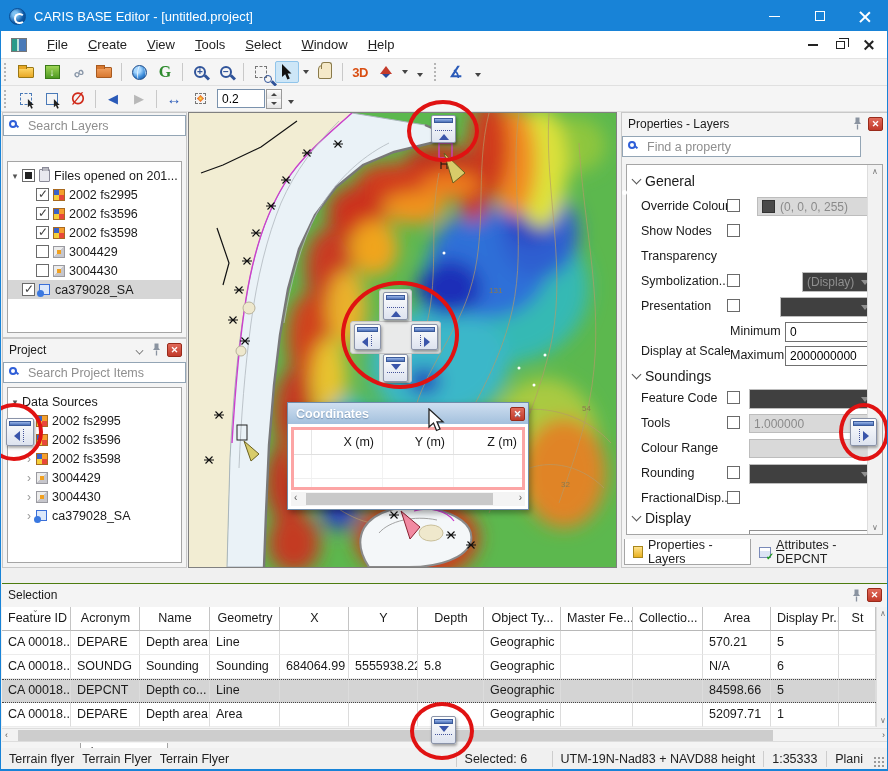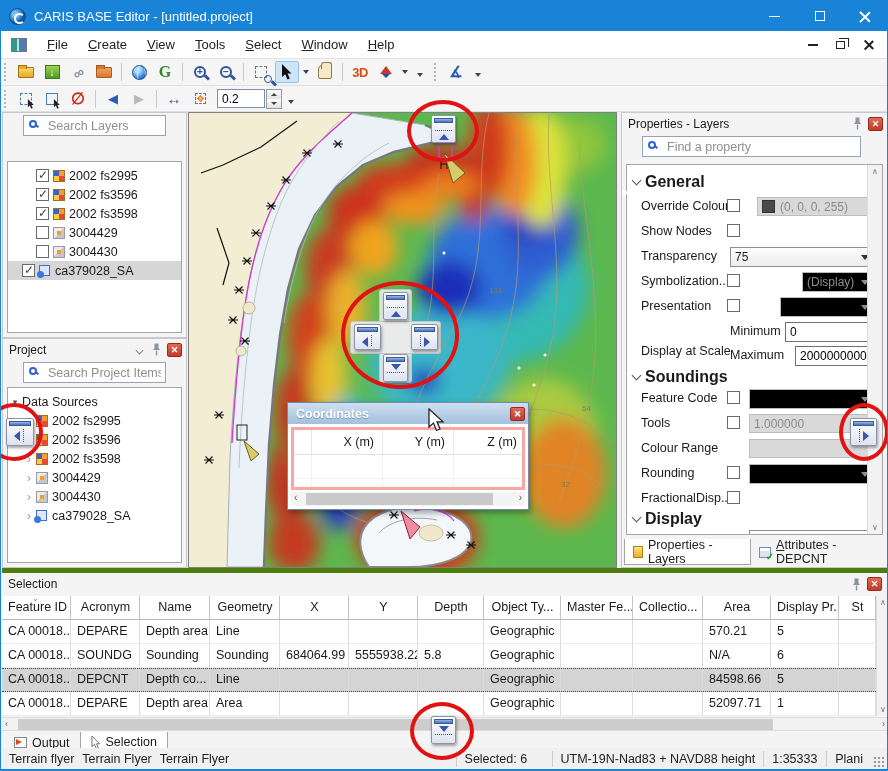--- a/index.html
+++ b/index.html
@@ -83,21 +83,21 @@
 
 
 .panel{position:absolute;background:#f4f4f4;border:1px solid #c8c8c8}
 .phead{height:21px;display:flex;align-items:center;padding:0 4px 0 6px;background:#f4f4f4;font-size:12px;color:#1a1a1a}
 .phead .sp{flex:1}
 .chevd{width:12px;height:12px;position:relative;margin-right:3px}
 .chevd::after{content:"";position:absolute;left:2px;top:3px;width:6px;height:6px;border-right:1.5px solid #666;border-bottom:1.5px solid #666;transform:rotate(45deg) scale(.8)}
 .pinico{margin:0 3px;display:block}
 .xbtn{width:15px;height:14px;background:linear-gradient(#e06a5a,#c23a2a);border:1px solid #992a1a;border-radius:2px;color:#fff;font-size:9px;font-weight:bold;display:flex;align-items:center;justify-content:center;margin-left:3px}
 .xbtn::after{content:"✕"}
-.search{position:relative;margin:2px 20px}
+.search{position:relative;margin:2px 0}
 .search input{width:100%;height:21px;border:1px solid #93a5b5;padding:0 4px 0 24px;font-size:12.5px;font-family:"Liberation Sans",sans-serif;color:#333;background:#fff}
 .search input::placeholder{color:#8f8f8f}
 .smag{position:absolute;left:6px;top:5px;width:8px;height:8px;border:2px solid #2f5fd8;border-radius:50%;pointer-events:none}
 .smag::after{content:"";position:absolute;width:4px;height:2px;background:#2f5fd8;transform:rotate(45deg);right:-4px;bottom:-1px}
 .listbox{position:absolute;left:4px;right:4px;bottom:4px;background:#fff;border:1px solid #a5a5a5;overflow:hidden}
 .trow{display:flex;align-items:center;height:19px;white-space:nowrap;font-size:12.5px}
 .trow.sel{background:#d6d6d6}
 .exp{width:14px;text-align:center;color:#555;font-size:9px;flex:none}
 .exp.open::after{content:"▾"}
 .exp.closed::after{content:"›";font-size:12px;color:#9a9a9a}
@@ -110,28 +110,28 @@
 .ic-cube::after{content:"";position:absolute;width:4px;height:4px;background:#f0a020;left:3px;top:3px}
 .ic-vec{width:11px;height:11px;border:1px solid #3a6fd8;background:#dce8fa;position:relative;margin-right:5px}
 .ic-vec::after{content:"";width:7px;height:7px;background:#3a78e0;border-radius:50%;position:absolute;left:-3px;bottom:-3px}
 .ic-clip{width:11px;height:13px;background:#e8e8ee;border:1px solid #8a8a98;border-radius:1px;position:relative}
 .ic-clip::before{content:"";position:absolute;top:-3px;left:2px;width:5px;height:3px;background:#b8b8c0;border:1px solid #8a8a98;border-bottom:none}
 
 
 .pgrid{position:absolute;left:4px;right:4px;top:51px;bottom:32px;background:#fff;border:1px solid #a5a5a5;overflow:hidden}
 .prow{position:absolute;left:0;right:16px;height:24px}
 .plabel{position:absolute;left:14px;top:4px;font-size:12.5px;color:#1a1a1a;white-space:nowrap}
-.psec{position:absolute;left:6px;font-weight:bold;font-size:16px;display:flex;align-items:center;gap:5px}
+.psec{position:absolute;left:6px;font-weight:normal;font-size:14px;display:flex;align-items:center;gap:5px}
 .psec::before{content:"";width:6px;height:6px;border-right:1.5px solid #555;border-bottom:1.5px solid #555;transform:rotate(45deg);margin-top:-3px}
 .pcb{position:absolute;top:4px;width:13px;height:13px;border:1px solid #6a6a6a;background:#fff}
 .gfield{position:absolute;top:2px;height:19px;background:#d9d9d9;border:1px solid #bdbdbd;color:#8a8a8a;font-size:12px;display:flex;align-items:center;padding:0 4px;gap:5px}
 .gfield .sw{width:13px;height:13px;background:#4a4a4a;border:1px solid #333}
 .combo{position:absolute;top:2px;height:20px;border:1px solid #8f8f8f;background:linear-gradient(#fdfdfd,#ececec);display:flex;align-items:center;padding:0 4px;font-size:12px}
 .combo .ca{margin-left:auto;border-left:4px solid transparent;border-right:4px solid transparent;border-top:5px solid #333}
-.combo.dis{background:#000000;border-color:#bdbdbd;color:#8f8f8f}
+.combo.dis{background:#404040;border-color:#bdbdbd;color:#8f8f8f}
 .combo.dis .ca{border-top-color:#8f8f8f}
 .tinput{position:absolute;top:2px;height:20px;border:1px solid #707070;background:#fff;font-size:12px;padding:0 4px;font-family:"Liberation Sans",sans-serif}
 .mmlabel{position:absolute;top:4px;font-size:12.5px}
 .pscroll{position:absolute;right:0;top:0;bottom:0;width:15px;background:#f2f2f2;border-left:1px solid #ddd}
 .pscroll::before{content:"∧";position:absolute;top:2px;left:4px;font-size:8px;color:#777}
 .pscroll::after{content:"∨";position:absolute;bottom:2px;left:4px;font-size:8px;color:#777}
 .ptabs{position:absolute;left:0;right:0;bottom:2px;height:26px;display:flex;align-items:stretch;padding-left:2px;background:#f4f4f4}
 .ptab{display:flex;align-items:center;gap:5px;padding:0 8px;font-size:12.5px;color:#222}
 .ptab.active{background:#fff;border:1px solid #a5a5a5;border-top:none}
 .ptab .al::first-letter{text-decoration:underline}
@@ -141,21 +141,21 @@
 .gear{position:relative;width:13px;height:13px;margin:0 2px}
 .gear::before{content:"";position:absolute;inset:1px;background:#2a78c8;transform:rotate(45deg)}
 .gear i{position:absolute;inset:1px;background:#2a78c8;border-radius:2px}
 .gear::after{content:"";position:absolute;left:4px;top:4px;width:5px;height:5px;border-radius:50%;background:#fff;z-index:2}
 
 
 .map-area{position:absolute;left:187px;top:111px;width:429px;height:456px;border:1px solid #808080;background:#cfe0c8}
 .map-area svg{display:block}
 
 
-.selpanel{position:absolute;left:1px;top:567px;width:886px;height:180px;background:#f4f4f4;border-top:5px solid #4d7c0f}
+.selpanel{position:absolute;left:1px;top:582px;width:886px;height:180px;background:#f4f4f4;border-top:1px solid #4d7c0f}
 .selhead{height:22px;display:flex;align-items:center;padding:0 6px;font-size:12px}
 .sgrid{position:absolute;left:0;top:23px;width:874px;height:120px;background:#fff;overflow:hidden}
 .srow{display:grid;grid-template-columns:69px 69px 70px 70px 69px 69px 66px 77px 72px 70px 68px 68px 37px;height:24px}
 .srow>div{padding:4px 5px 0 6px;border-right:1px solid #dcdcdc;overflow:hidden;white-space:nowrap;font-size:12.5px}
 .srow.head>div{border-right:1px solid #c4c4c4;border-bottom:1px solid #b8b8b8;text-align:center;position:relative}
 .srow.body>div{border-bottom:1px solid #ececec}
 .srow.selrow{background:#d4d4d4;border-top:1px dotted #444;border-bottom:1px dotted #444}
 .srow.selrow>div{border-bottom:none;padding-top:3px}
 .sortmark{position:absolute;left:50%;top:-2px;margin-left:-4px;font-size:8px;color:#777}
 .vscroll{position:absolute;right:0;top:23px;width:12px;height:120px;background:#f2f2f2;border-left:1px solid #ddd}
@@ -350,20 +350,26 @@
     <span class="ovf"></span>
   </div>
 
   <div class="panel" style="left:1px;top:111px;width:185px;height:226px">
     <div class="search">
       <span class="smag"></span>
       <input type="text" placeholder="Search Layers" style="">
     </div>
     <div class="listbox" style="top:48px">
       <div style="height:4px"></div>
+      <div class="trow">
+        <span class="exp open"></span>
+        <span class="cb part"></span>
+        <span class="tico ic-clip"></span>
+        <span>Files opened on 201...</span>
+      </div>
       <div class="trow" style="padding-left:28px">
           <span class="cb on"></span>
           <span class="tico ic-grid"></span>
           <span>2002 fs2995</span>
         </div>
       <div class="trow" style="padding-left:28px">
           <span class="cb on"></span>
           <span class="tico ic-grid"></span>
           <span>2002 fs3596</span>
         </div>
@@ -611,24 +617,20 @@
             <span class="sw"></span>
             <span>(0, 0, 0, 255)</span>
           </div>
       </div>
       <div class="prow" style="top:55px">
         <span class="plabel">Show Nodes</span>
         <span class="pcb" style="left:100px"></span>
       </div>
       <div class="prow" style="top:80px">
         <span class="plabel">Transparency</span>
-        <div class="combo" style="left:103px;width:144px">
-            <span>75</span>
-            <span class="ca"></span>
-          </div>
       </div>
       <div class="prow" style="top:105px">
         <span class="plabel">Symbolization...</span>
         <span class="pcb" style="left:100px"></span>
         <div class="combo dis" style="left:175px;width:72px">
             <span>(Display)</span>
             <span class="ca"></span>
           </div>
       </div>
       <div class="prow" style="top:167px">
@@ -640,21 +642,21 @@
         <div class="combo dis" style="left:153px;width:94px">
             <span class="ca"></span>
           </div>
       </div>
       <div class="prow" style="top:155px">
         <span class="mmlabel" style="left:103px">Minimum</span>
         <input class="tinput" style="left: 158px; width: 89px;" value="0">
       </div>
       <div class="prow" style="top:179px">
         <span class="mmlabel" style="left:103px">Maximum</span>
-        <input class="tinput" style="left: 158px; width: 89px; margin-left: 10px;" value="2000000000">
+        <input class="tinput" style="left: 158px; width: 89px;" value="2000000000">
       </div>
       <div class="psec" style="top:203px">Soundings</div>
       <div class="prow" style="top:222px">
         <span class="plabel">Feature Code</span>
         <span class="pcb" style="left:100px"></span>
         <div class="combo dis" style="left:122px;width:125px">
             <span class="ca"></span>
           </div>
       </div>
       <div class="prow" style="top:247px">

